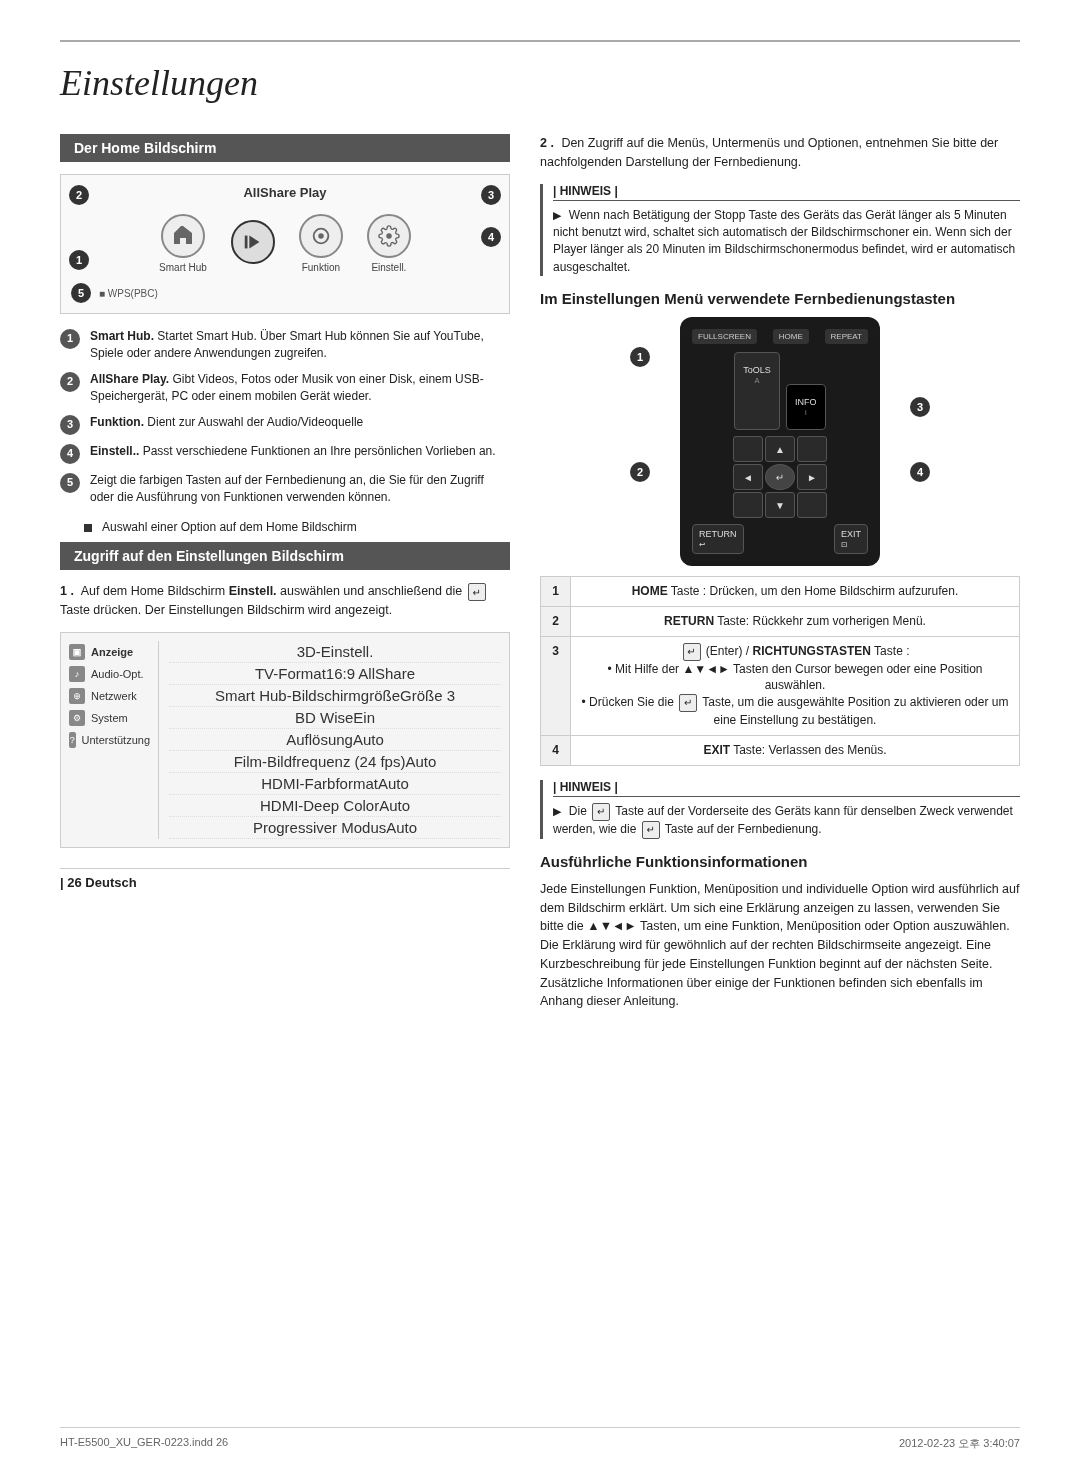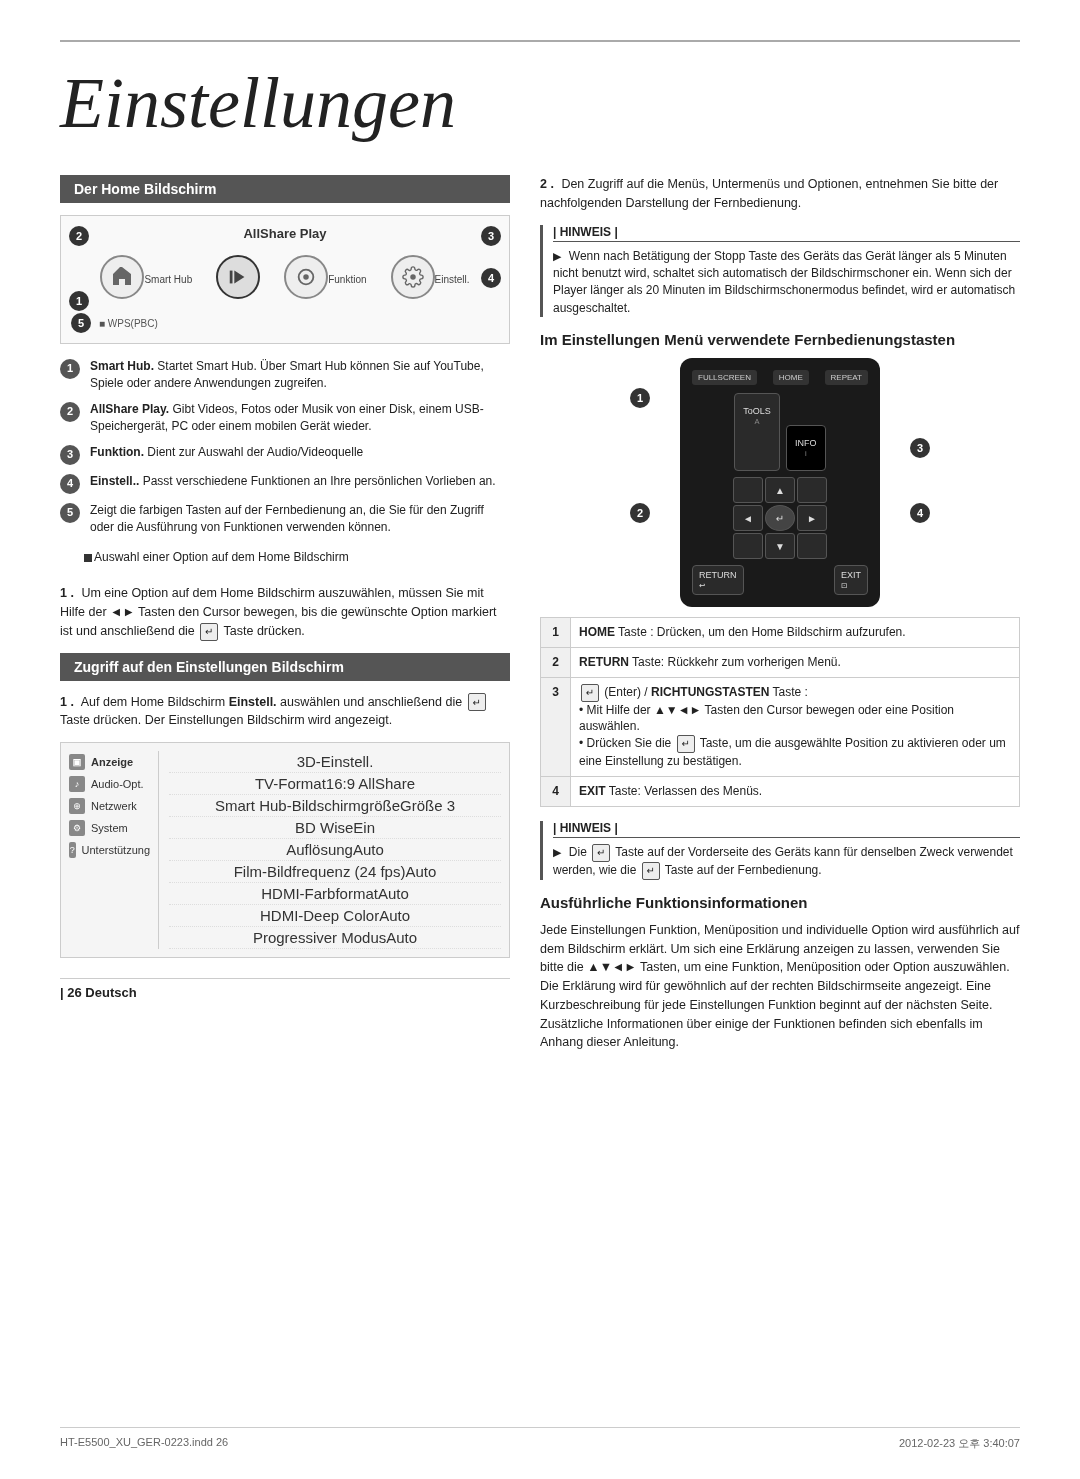--- a/index.html
+++ b/index.html
@@ -15,21 +15,21 @@
 
     .page-container {
       padding: 40px 60px 40px 60px;
       max-width: 1080px;
     }
 
     
     .page-title {
       font-family: Georgia, 'Times New Roman', serif;
       font-style: italic;
-      font-size: 72px;
+      font-size: 36px;
       font-weight: normal;
       color: #222;
       margin-bottom: 30px;
       border-top: 2px solid #aaa;
       padding-top: 20px;
     }
 
     
     .two-col {
       display: flex;
@@ -82,20 +82,21 @@
     .allshare-icons {
       display: flex;
       justify-content: center;
       align-items: center;
       gap: 24px;
       padding: 10px 0 8px 0;
     }
 
     .icon-item {
       display: flex;
+      flex-direction: column;
       align-items: center;
       font-size: 10px;
       color: #444;
     }
 
     .icon-circle {
       width: 44px;
       height: 44px;
       border-radius: 50%;
       border: 2px solid #888;
@@ -166,23 +167,23 @@
     .num-text {
       font-size: 12px;
       line-height: 1.45;
     }
 
     .num-text b { font-weight: bold; }
 
     
     .bullet-item {
       display: flex;
-      gap: 2px;
+      gap: 10px;
       font-size: 12px;
-      margin-bottom: 20px;
+      margin-bottom: 8px;
       padding-left: 24px;
     }
 
     .bullet-sq {
       width: 8px;
       height: 8px;
       background: #333;
       margin-top: 4px;
       flex-shrink: 0;
     }
@@ -403,20 +404,21 @@
       border-collapse: collapse;
       margin-bottom: 14px;
     }
 
     .explain-table td {
       border: 1px solid #ccc;
       padding: 6px 8px;
       vertical-align: top;
       font-size: 12px;
       line-height: 1.4;
+      text-align: center;
     }
 
     .explain-table td:first-child {
       width: 30px;
       text-align: center;
       background: #f0f0f0;
       font-weight: bold;
     }
 
     .section-title-lg {
@@ -525,24 +527,20 @@
           <div class="num-circle">5</div>
           <div class="num-text">Zeigt die farbigen Tasten auf der Fernbedienung an, die Sie für den Zugriff oder die Ausführung von Funktionen verwenden können.</div>
         </div>
       </div>
 
       <div class="bullet-item">
         <div class="bullet-sq"></div>
         <span>Auswahl einer Option auf dem Home Bildschirm</span>
       </div>
 
-      <div class="para-block">
-        <span class="para-num">1 .</span>
-        Um eine Option auf dem Home Bildschirm auszuwählen, müssen Sie mit Hilfe der ◄► Tasten den Cursor bewegen, bis die gewünschte Option markiert ist und anschließend die <span class="inline-btn">↵</span> Taste drücken.
-      </div>
 
       <div class="section-header">Zugriff auf den Einstellungen Bildschirm</div>
 
       <div class="para-block">
         <span class="para-num">1 .</span>
         Auf dem Home Bildschirm <b>Einstell.</b> auswählen und anschließend die <span class="inline-btn">↵</span> Taste drücken. Der Einstellungen Bildschirm wird angezeigt.
       </div>
 
       <div class="settings-box">
         <div class="settings-row">

